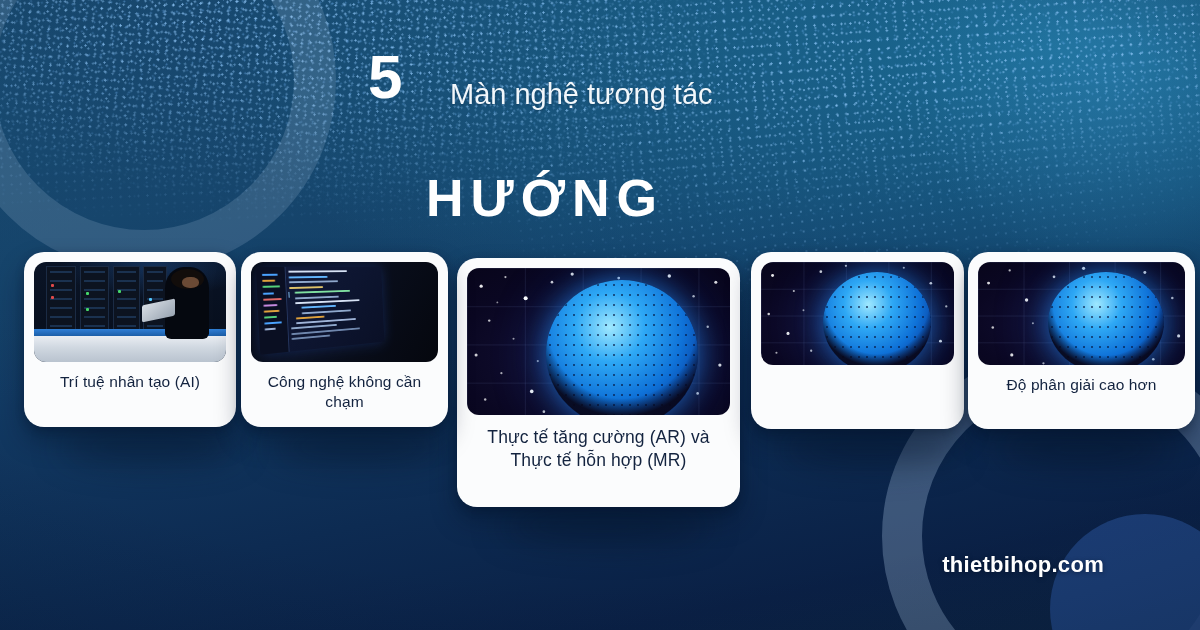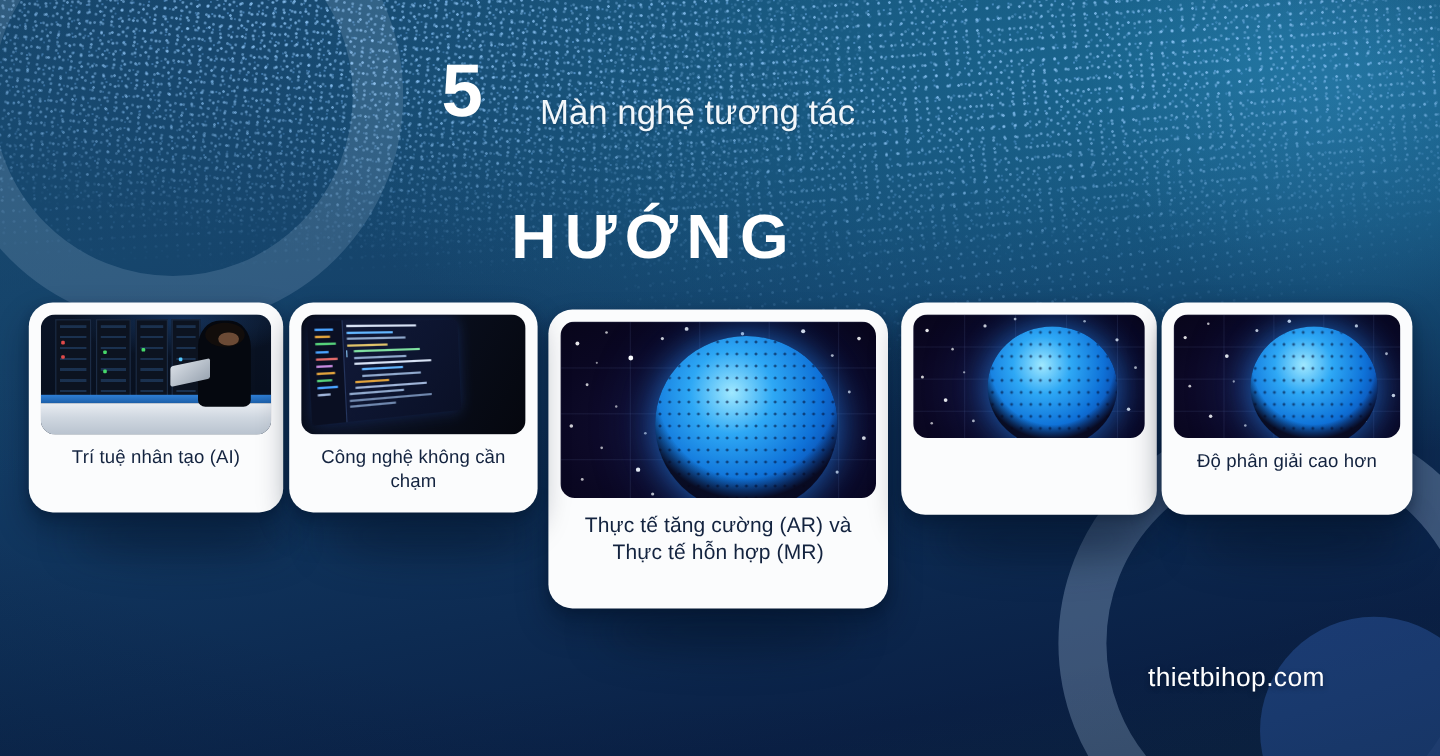--- a/index.html
+++ b/index.html
@@ -128,21 +128,21 @@
 
   
   .c1{left:24px;  top:252px; width:212px; height:175px;}
   .c1 .thumb{height:100px;}
   .c2{left:241px; top:252px; width:207px; height:175px;}
   .c2 .thumb{height:100px;}
   .c3{left:457px; top:258px; width:283px; height:249px;}
   .c3 .thumb{height:147px;}
   .c4{left:751px; top:252px; width:213px; height:177px;}
   .c4 .thumb{height:103px;}
-  .c5{left:968px; top:252px; width:209px; height:177px;}
+  .c5{left:968px; top:252px; width:227px; height:177px;}
   .c5 .thumb{height:103px;}
 
   
   .art{position:absolute;inset:0;}
 
   
   .art-datacenter{
     background:
       linear-gradient(180deg,#0a1426 0%,#08101f 62%,#0c1a2e 100%);
   }
@@ -238,21 +238,21 @@
   
   .shadow-blob{
     position:absolute;border-radius:50%;
     background:rgba(4,18,40,.42);
     filter:blur(16px);
   }
 
   
   .watermark{
     position:absolute;right:96px;bottom:52px;
-    color:#ffffff;font-size:22px;font-weight:400;letter-spacing:.3px;
+    color:#ffffff;font-size:22px;font-weight:700;letter-spacing:.3px;
     text-shadow:0 1px 4px rgba(2,14,34,.5);
   }
 </style>
 </head>
 <body>
 
 <div class="poster">
 
   <div class="bg-layer">
     <div class="glow-tr"></div>

